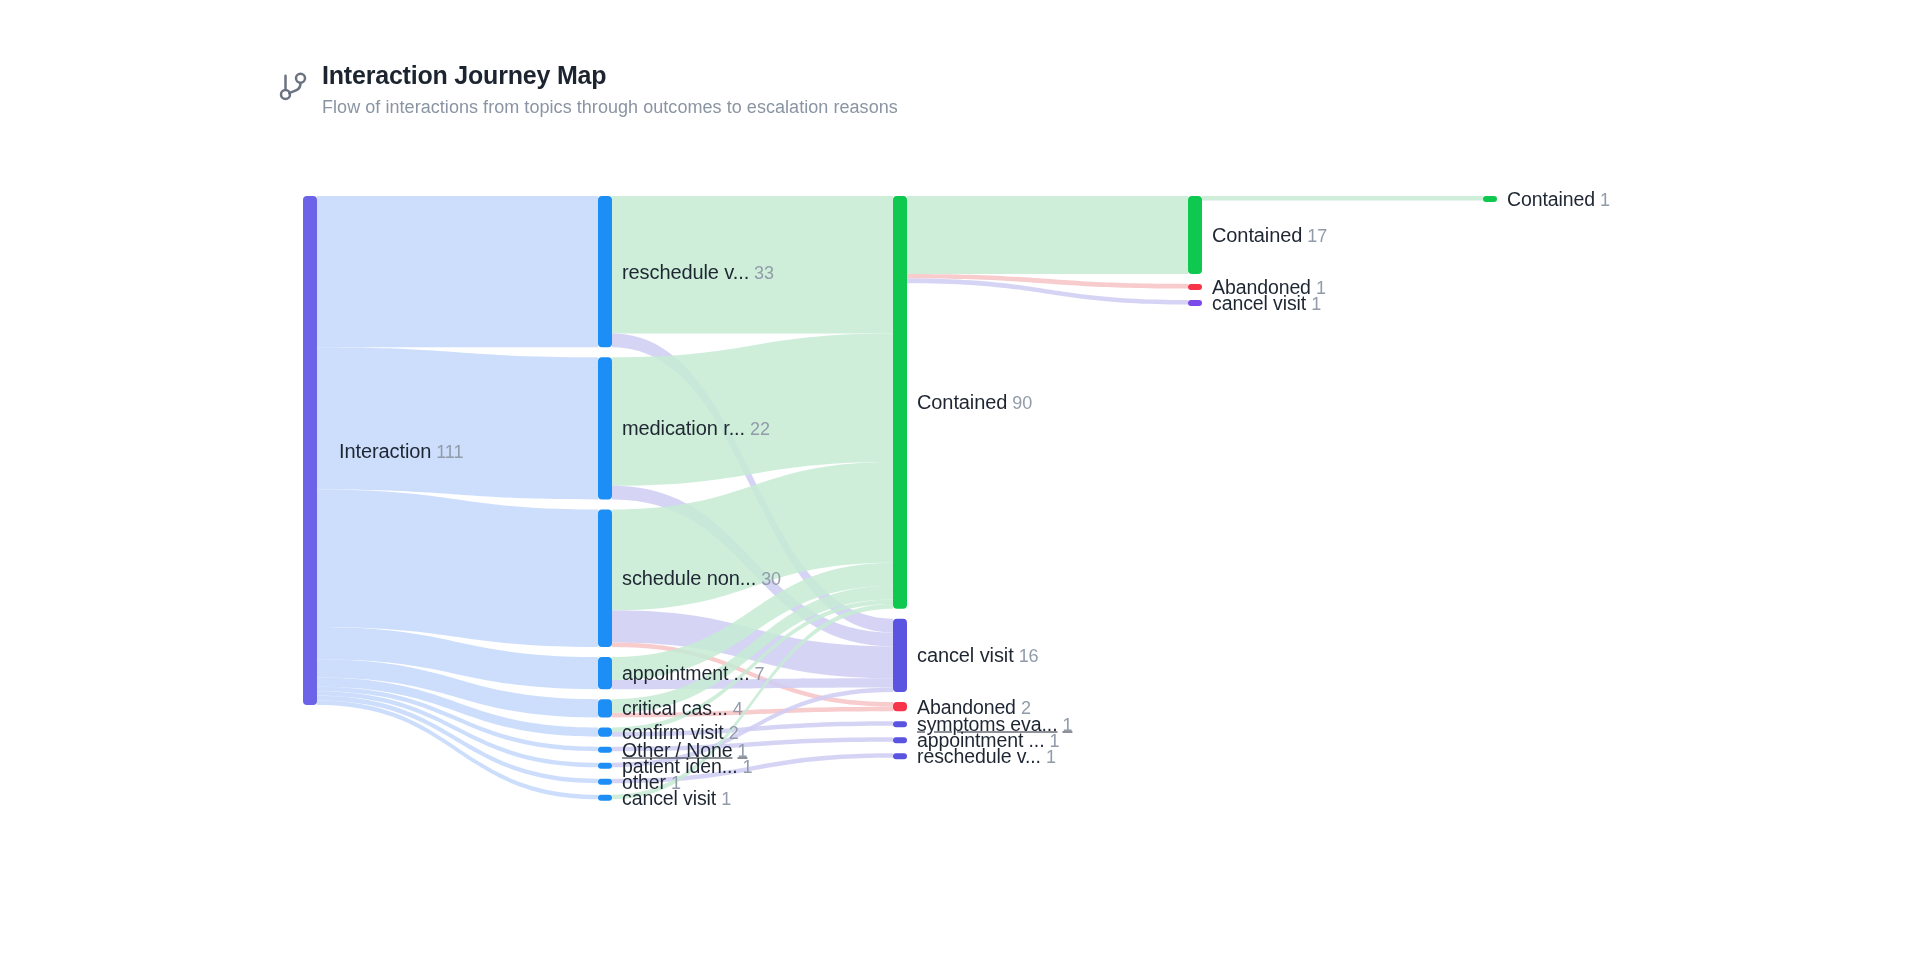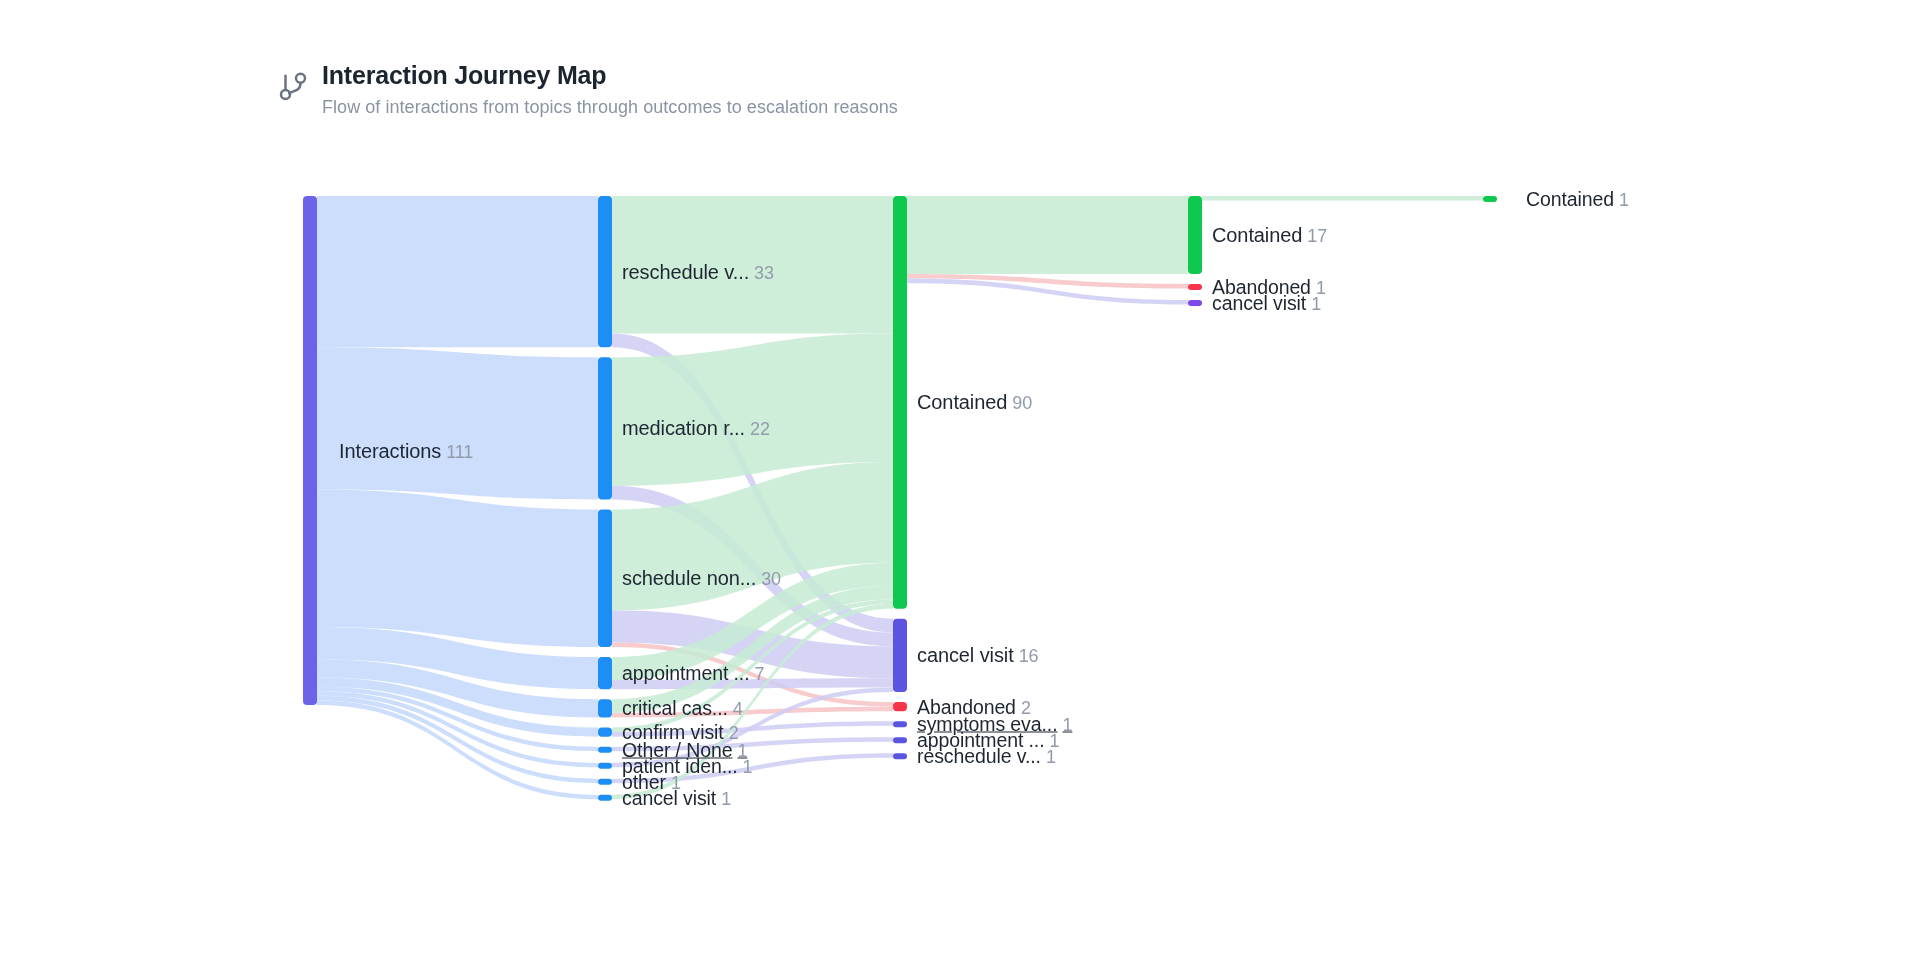--- a/index.html
+++ b/index.html
@@ -101,37 +101,37 @@
         <rect x="893" y="702.072072072072" width="14" height="9.17117117117117" rx="4" fill="#f8344a"></rect>
         <rect x="893" y="721.2432432432432" width="14" height="6" rx="3" fill="#5b54e0"></rect>
         <rect x="893" y="737.2432432432432" width="14" height="6" rx="3" fill="#5b54e0"></rect>
         <rect x="893" y="753.2432432432432" width="14" height="6" rx="3" fill="#5b54e0"></rect>
         <rect x="1188" y="196" width="14" height="77.95495495495496" rx="4" fill="#0ec84f"></rect>
         <rect x="1188" y="283.9549549549549" width="14" height="6" rx="3" fill="#f8344a"></rect>
         <rect x="1188" y="299.9549549549549" width="14" height="6" rx="3" fill="#7c4ae8"></rect>
         <rect x="1483" y="196" width="14" height="6" rx="3" fill="#0ec84f"></rect>
       </svg>
     <div class="nodelabels" id="node-labels">
-        <div class="nlabel big" style="left: 339px; top: 450.5px;"><span>Interactions</span><span class="val">111</span></div>
+        <div class="nlabel big" style="left: 339px; top: 450.5px;"><span>Interaction</span><span class="val">111</span></div>
         <div class="nlabel big" style="left: 622px; top: 271.662px;"><span>reschedule v...</span><span class="val">33</span></div>
         <div class="nlabel big" style="left: 622px; top: 428.401px;"><span>medication r...</span><span class="val">22</span></div>
         <div class="nlabel big" style="left: 622px; top: 578.261px;"><span>schedule non...</span><span class="val">30</span></div>
         <div class="nlabel" style="left: 622px; top: 673.095px;"><span>appointment ...</span><span class="val">7</span></div>
         <div class="nlabel" style="left: 622px; top: 708.315px;"><span>critical cas...</span><span class="val">4</span></div>
         <div class="nlabel" style="left: 622px; top: 732.072px;"><span>confirm visit</span><span class="val">2</span></div>
         <div class="nlabel" style="left: 622px; top: 749.658px; text-decoration: underline;"><span>Other / None</span><span class="val">1</span></div>
         <div class="nlabel" style="left: 622px; top: 765.658px;"><span>patient iden...</span><span class="val">1</span></div>
         <div class="nlabel" style="left: 622px; top: 781.658px;"><span>other</span><span class="val">1</span></div>
         <div class="nlabel" style="left: 622px; top: 797.658px;"><span>cancel visit</span><span class="val">1</span></div>
         <div class="nlabel big" style="left: 917px; top: 402.351px;"><span>Contained</span><span class="val">90</span></div>
         <div class="nlabel big" style="left: 917px; top: 655.387px;"><span>cancel visit</span><span class="val">16</span></div>
         <div class="nlabel" style="left: 917px; top: 706.658px;"><span>Abandoned</span><span class="val">2</span></div>
         <div class="nlabel" style="left: 917px; top: 724.243px; text-decoration: underline;"><span>symptoms eva...</span><span class="val">1</span></div>
         <div class="nlabel" style="left: 917px; top: 740.243px;"><span>appointment ...</span><span class="val">1</span></div>
         <div class="nlabel" style="left: 917px; top: 756.243px;"><span>reschedule v...</span><span class="val">1</span></div>
         <div class="nlabel big" style="left: 1212px; top: 234.977px;"><span>Contained</span><span class="val">17</span></div>
         <div class="nlabel" style="left: 1212px; top: 286.955px;"><span>Abandoned</span><span class="val">1</span></div>
         <div class="nlabel" style="left: 1212px; top: 302.955px;"><span>cancel visit</span><span class="val">1</span></div>
-        <div class="nlabel" style="left: 1507px; top: 199px; margin-left: 19px;"><span>Contained</span><span class="val">1</span></div>
+        <div class="nlabel" style="left: 1507px; top: 199px;"><span>Contained</span><span class="val">1</span></div>
       </div>
   </div>
 
 </div>
 
 </body></html>

